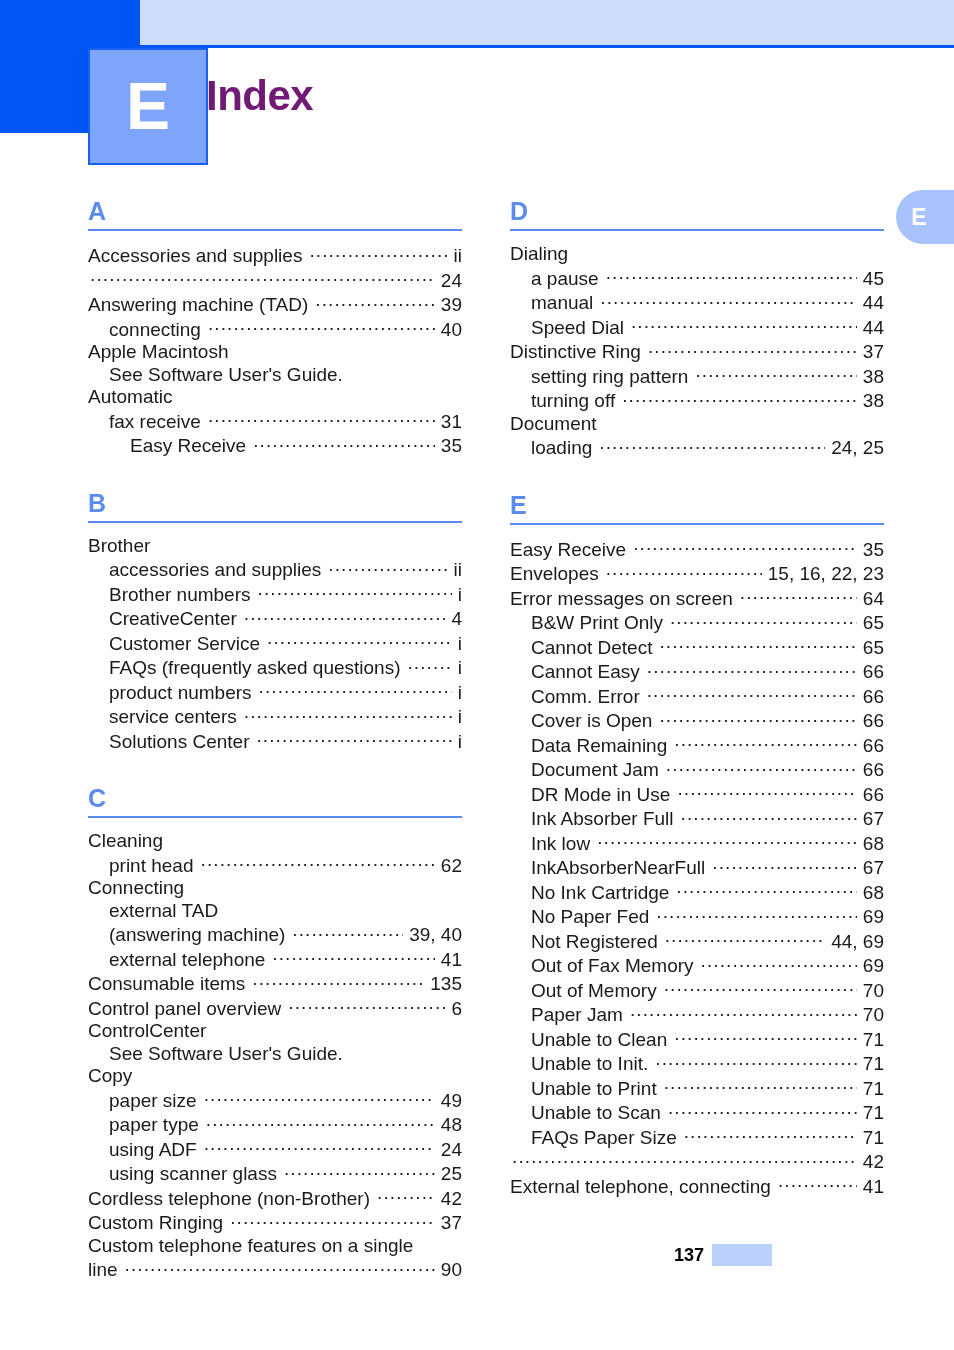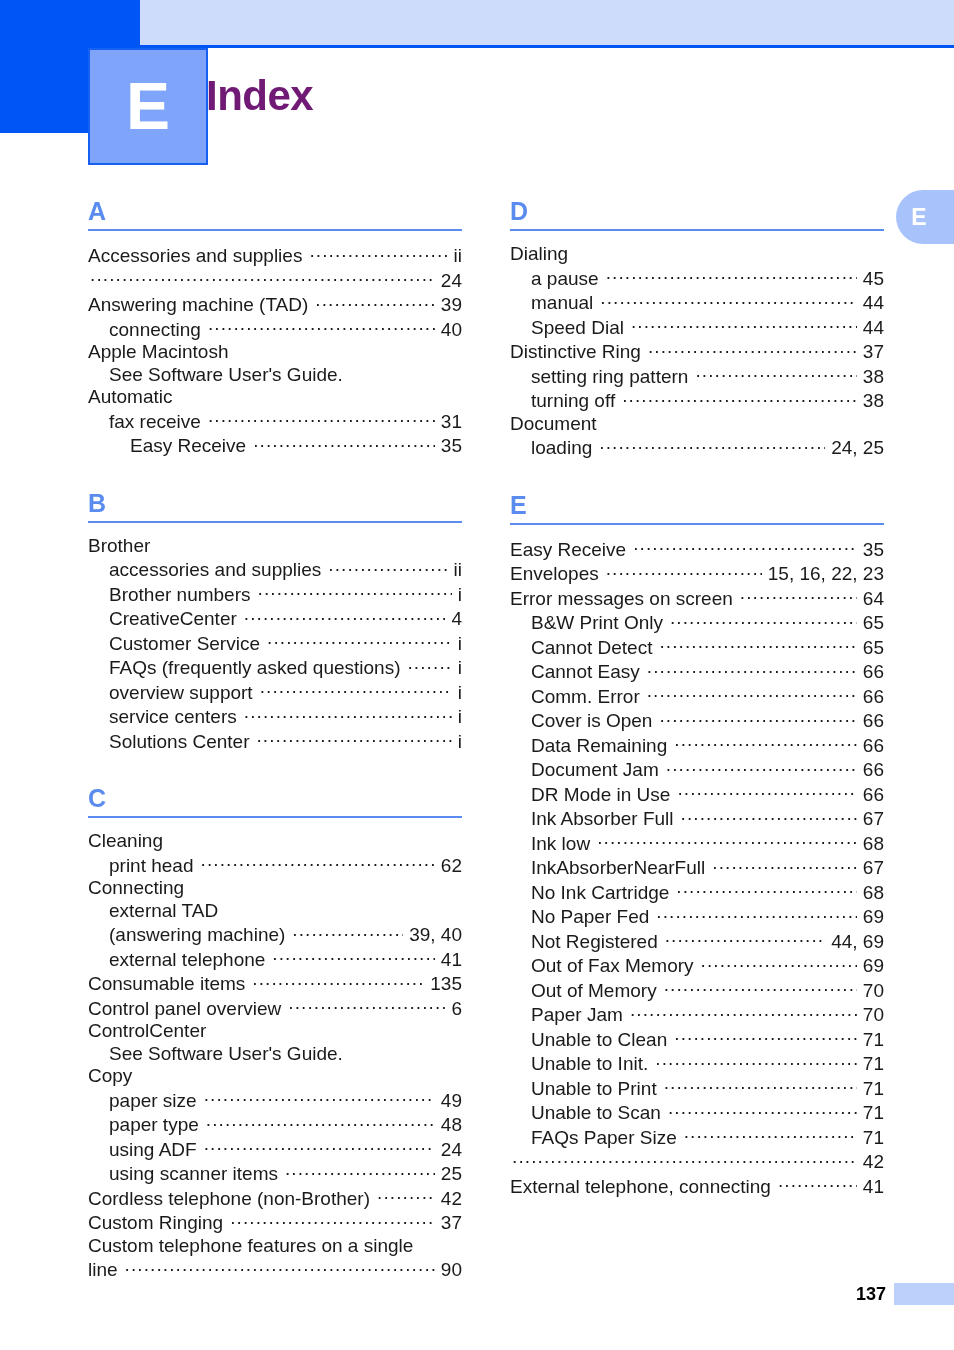--- a/index.html
+++ b/index.html
@@ -141,22 +141,22 @@
   }
   .entry-page { flex: 0 0 auto; }
 
   
   .entry-label.spaced { padding-right: 5px; }
   .entry-page.spaced { padding-left: 4px; }
 
   
   #footer {
     position: absolute;
-    left: 0; top: 1281px;
-    width: 954px; height: 34px;
+    left: 0; top: 1242px;
+    width: 772px; height: 34px;
   }
   #page-number {
     position: absolute;
     right: 68px; top: 0;
     font-size: 18px;
     font-weight: bold;
     color: #000000;
     line-height: 26px;
   }
   #footer-block {
@@ -252,21 +252,21 @@
           <span class="entry-label spaced">Customer Service</span>
           <span class="entry-leader"></span>
           <span class="entry-page spaced">i</span>
         </div>
         <div class="entry lvl1">
           <span class="entry-label spaced">FAQs (frequently asked questions)</span>
           <span class="entry-leader"></span>
           <span class="entry-page spaced">i</span>
         </div>
         <div class="entry lvl1">
-          <span class="entry-label spaced">overview support</span>
+          <span class="entry-label spaced">product numbers</span>
           <span class="entry-leader"></span>
           <span class="entry-page spaced">i</span>
         </div>
         <div class="entry lvl1">
           <span class="entry-label spaced">service centers</span>
           <span class="entry-leader"></span>
           <span class="entry-page spaced">i</span>
         </div>
         <div class="entry lvl1">
           <span class="entry-label spaced">Solutions Center</span>
@@ -330,21 +330,21 @@
           <span class="entry-label spaced">paper type</span>
           <span class="entry-leader"></span>
           <span class="entry-page spaced">48</span>
         </div>
         <div class="entry lvl1">
           <span class="entry-label spaced">using ADF</span>
           <span class="entry-leader"></span>
           <span class="entry-page spaced">24</span>
         </div>
         <div class="entry lvl1">
-          <span class="entry-label spaced">using scanner items</span>
+          <span class="entry-label spaced">using scanner glass</span>
           <span class="entry-leader"></span>
           <span class="entry-page spaced">25</span>
         </div>
         <div class="entry lvl0">
           <span class="entry-label spaced">Cordless telephone (non-Brother)</span>
           <span class="entry-leader"></span>
           <span class="entry-page spaced">42</span>
         </div>
         <div class="entry lvl0">
           <span class="entry-label spaced">Custom Ringing</span>

